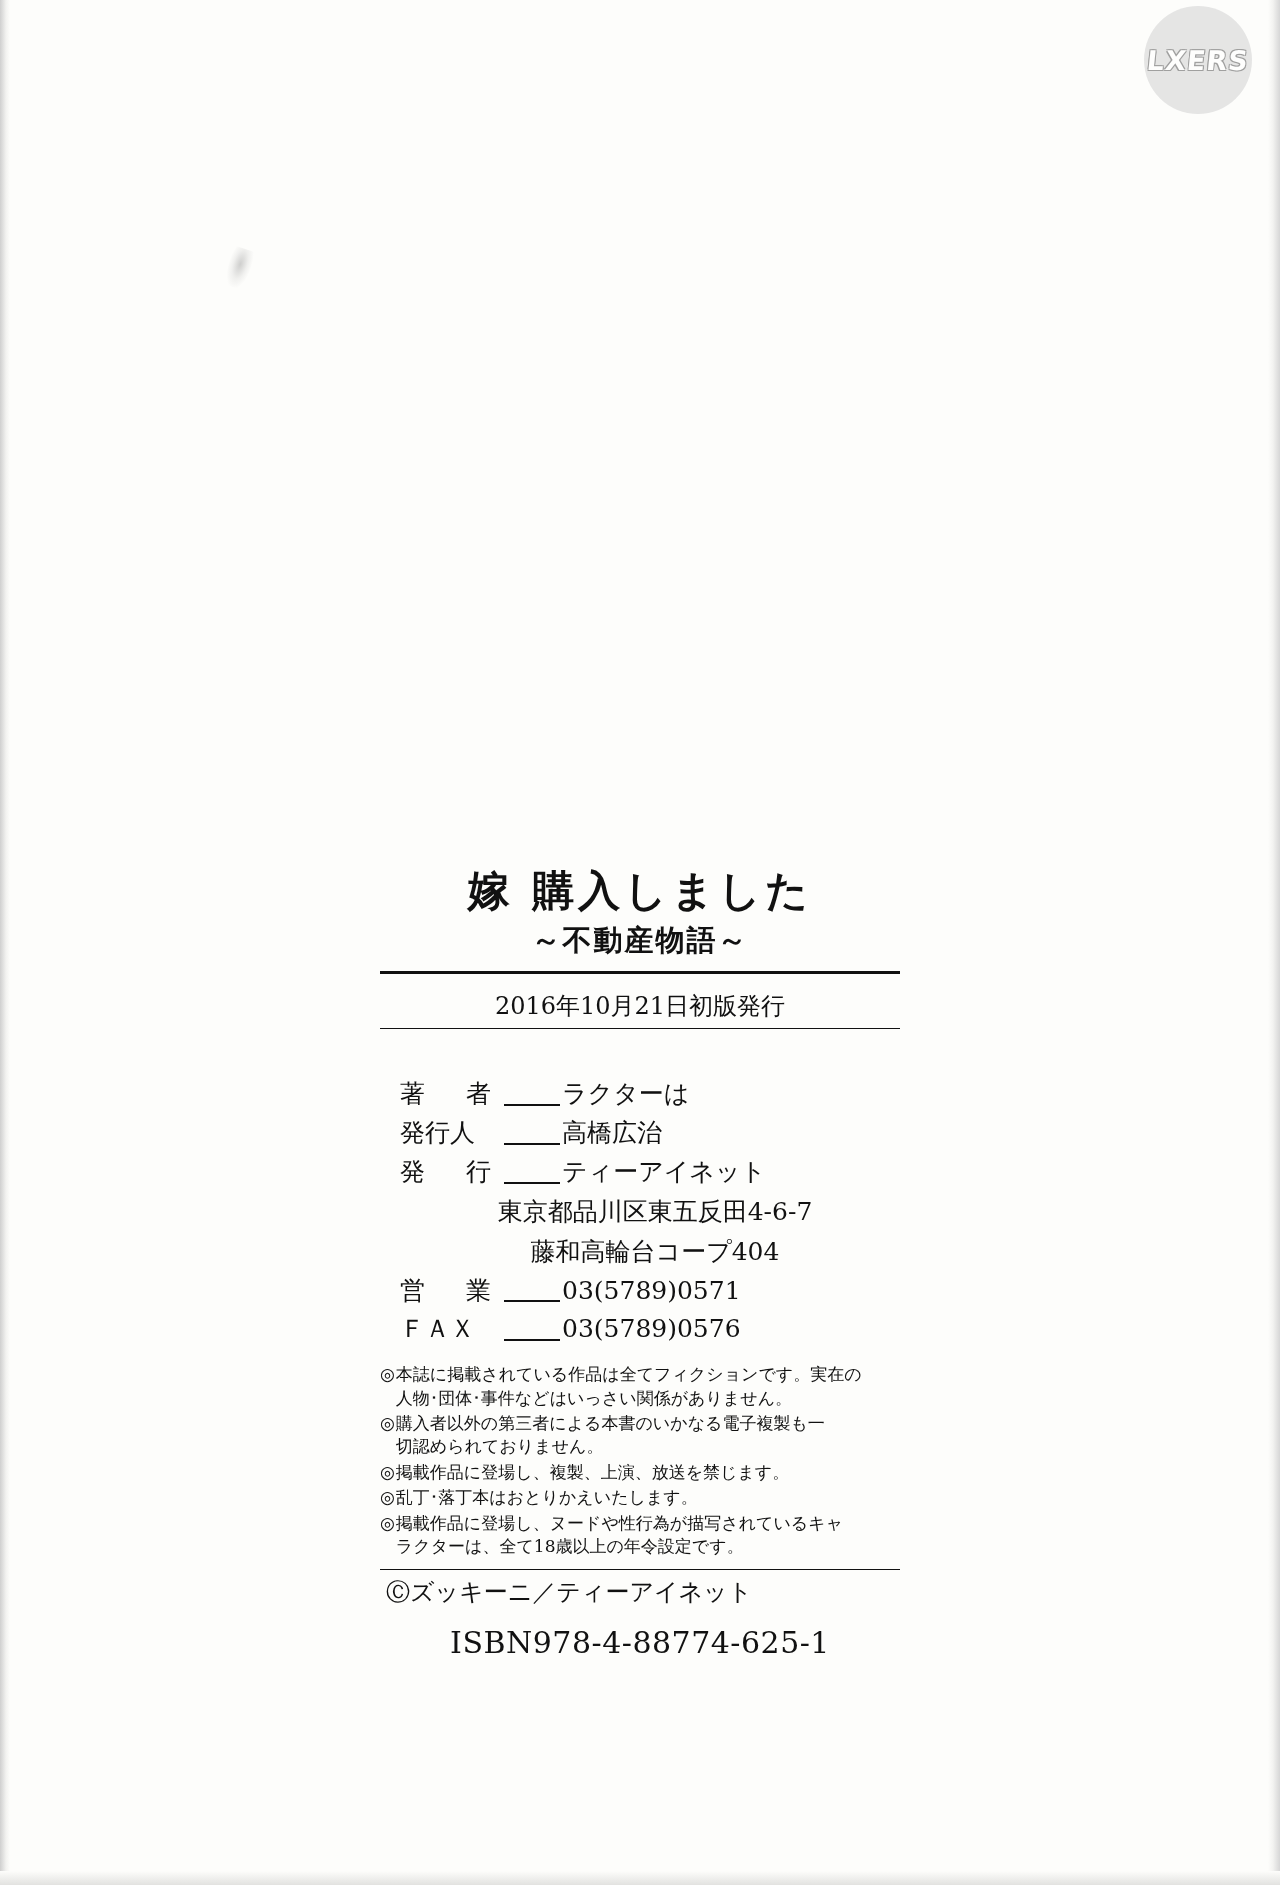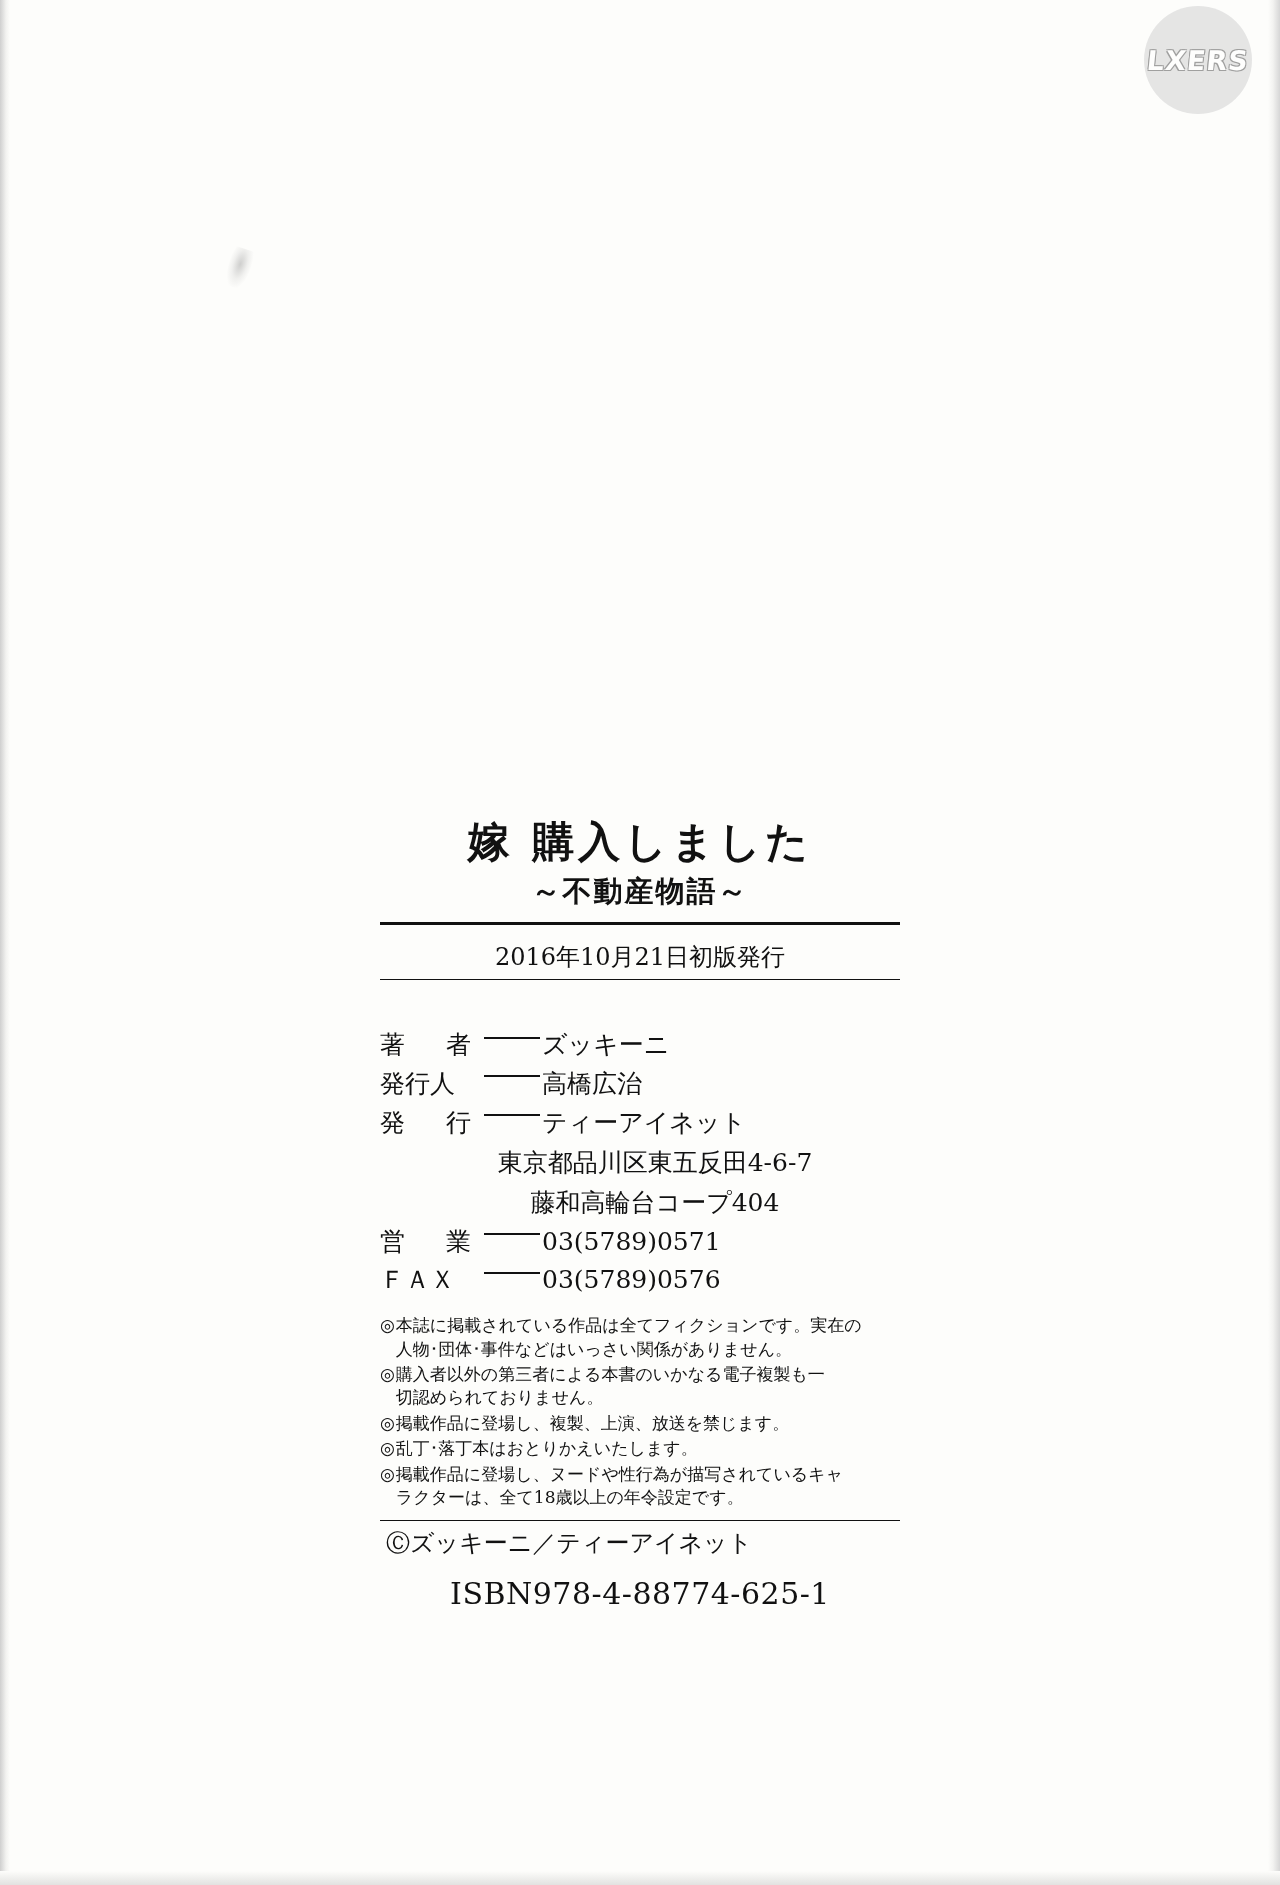--- a/index.html
+++ b/index.html
@@ -80,21 +80,21 @@
     width: 22px;
     height: 40px;
     background: radial-gradient(ellipse at 50% 40%, rgba(120,120,120,0.35) 0%, rgba(180,180,180,0.18) 45%, rgba(255,255,255,0) 75%);
     transform: rotate(18deg);
   }
 
   
   .colophon {
     position: absolute;
     left: 380px;
-    top: 818px;
+    top: 867px;
     width: 520px;
   }
 
   .title-block {
     text-align: center;
   }
   .book-title {
     font-family: "DejaVu Serif", serif;
     font-weight: bold;
     font-size: 42px;
@@ -130,22 +130,23 @@
   }
 
   .credits {
     margin-top: 46px;
     font-family: "DejaVu Serif", serif;
     font-size: 25px;
     line-height: 1.55;
   }
   .credit-row {
     display: flex;
-    align-items: center;
+    align-items: flex-end;
     white-space: nowrap;
+    margin-left: 20px;
   }
   .credit-label {
     display: inline-block;
     width: 104px;
     letter-spacing: 8px;
     text-align: left;
   }
   .credit-label.wide {
     letter-spacing: 0px;
   }
@@ -232,21 +233,21 @@
 
     <hr class="rule-thick">
     <div class="pubdate">2016年10月21日初版発行</div>
     <hr class="rule-thin">
 
     <div class="credits">
 
       <div class="credit-row">
         <span class="credit-label">著　者</span>
         <span class="credit-dash"></span>
-        <span class="credit-value">ズッキーニ</span>
+        <span class="credit-value">ラクターは</span>
       </div>
 
       <div class="credit-row">
         <span class="credit-label wide">発行人</span>
         <span class="credit-dash"></span>
         <span class="credit-value">高橋広治</span>
       </div>
 
       <div class="credit-row">
         <span class="credit-label">発　行</span>

